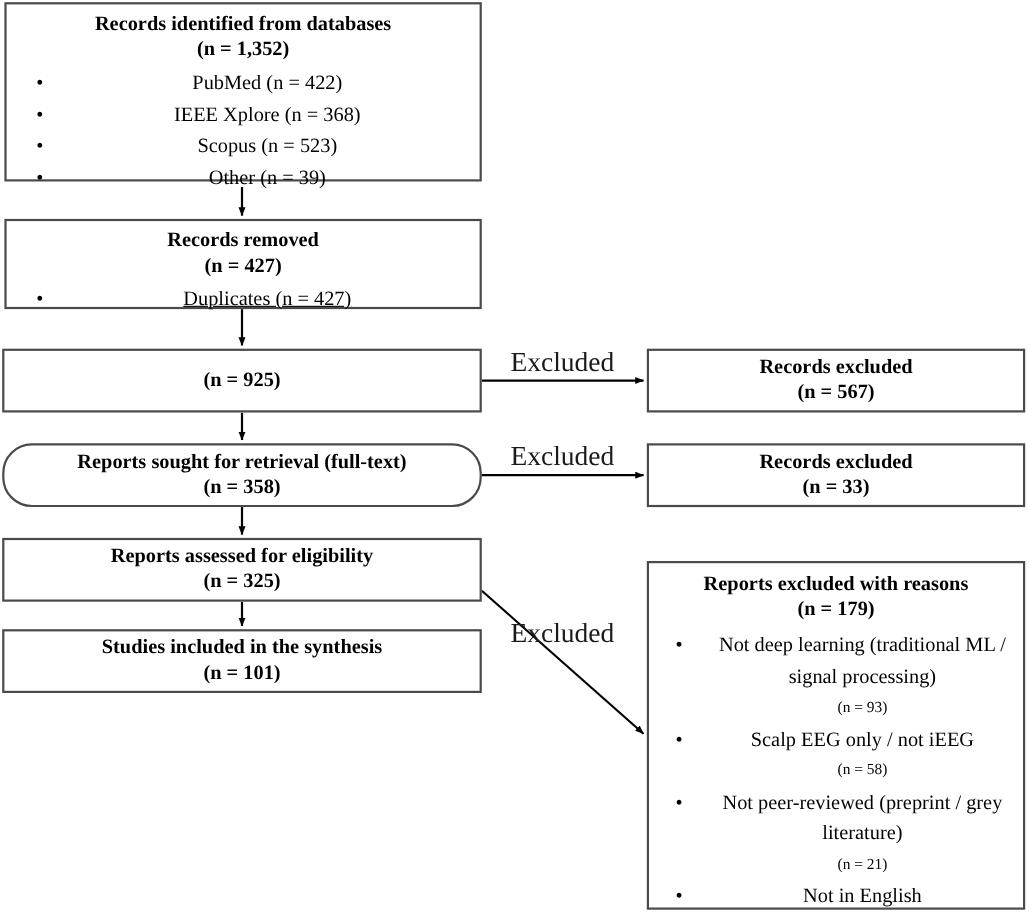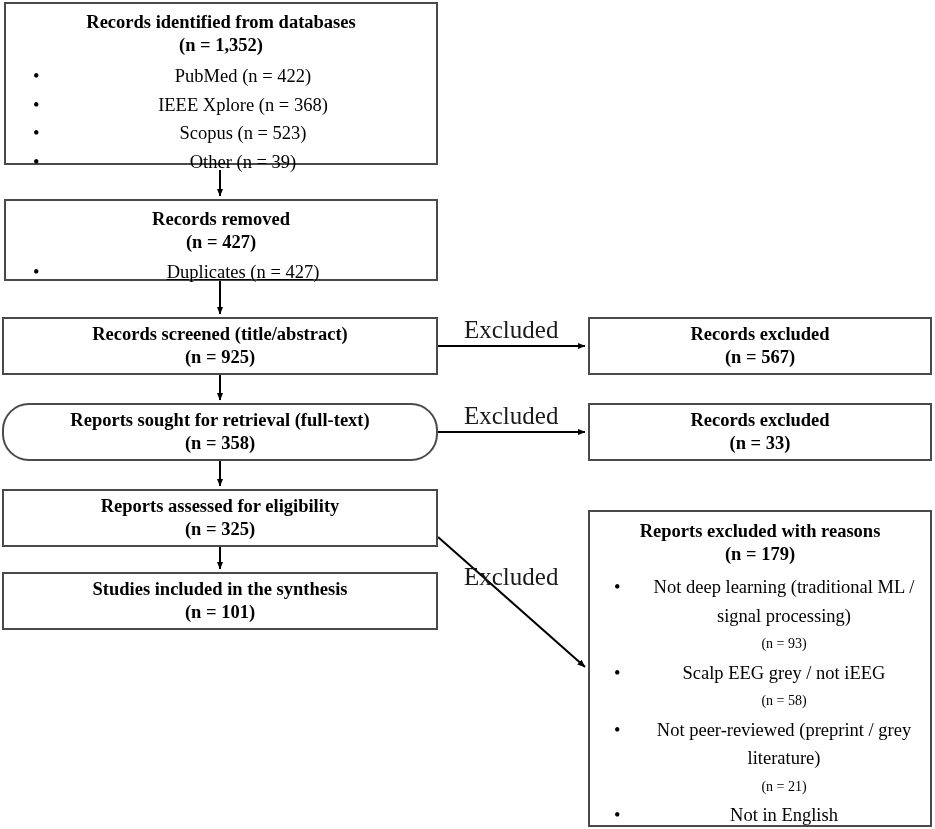--- a/index.html
+++ b/index.html
@@ -143,21 +143,20 @@
   <div class="box" id="box-removed">
     <div class="box-title">Records removed</div>
     <div class="box-count">(n = 427)</div>
     <ul class="bullets">
       <li class="bullet-item">Duplicates (n = 427)</li>
     </ul>
   </div>
 
   <div class="box" id="box-screened">
     <div class="vcenter">
-      <div class="box-title">Records screened (title/abstract)</div>
       <div class="box-count">(n = 925)</div>
     </div>
   </div>
 
   <div class="box" id="box-sought">
     <div class="vcenter">
       <div class="box-title">Reports sought for retrieval (full-text)</div>
       <div class="box-count">(n = 358)</div>
     </div>
   </div>
@@ -192,21 +191,21 @@
 
   <div class="box" id="box-excl-reasons">
     <div class="box-title">Reports excluded with reasons</div>
     <div class="box-count">(n = 179)</div>
     <ul class="bullets">
       <li class="bullet-item">
         <span>Not deep learning (traditional ML / signal processing)</span>
         <span class="bullet-sub">(n = 93)</span>
       </li>
       <li class="bullet-item">
-        <span>Scalp EEG grey / not iEEG</span>
+        <span>Scalp EEG only / not iEEG</span>
         <span class="bullet-sub">(n = 58)</span>
       </li>
       <li class="bullet-item">
         <span>Not peer-reviewed (preprint / grey literature)</span>
         <span class="bullet-sub">(n = 21)</span>
       </li>
       <li class="bullet-item">
         <span>Not in English</span>
         
       </li>

